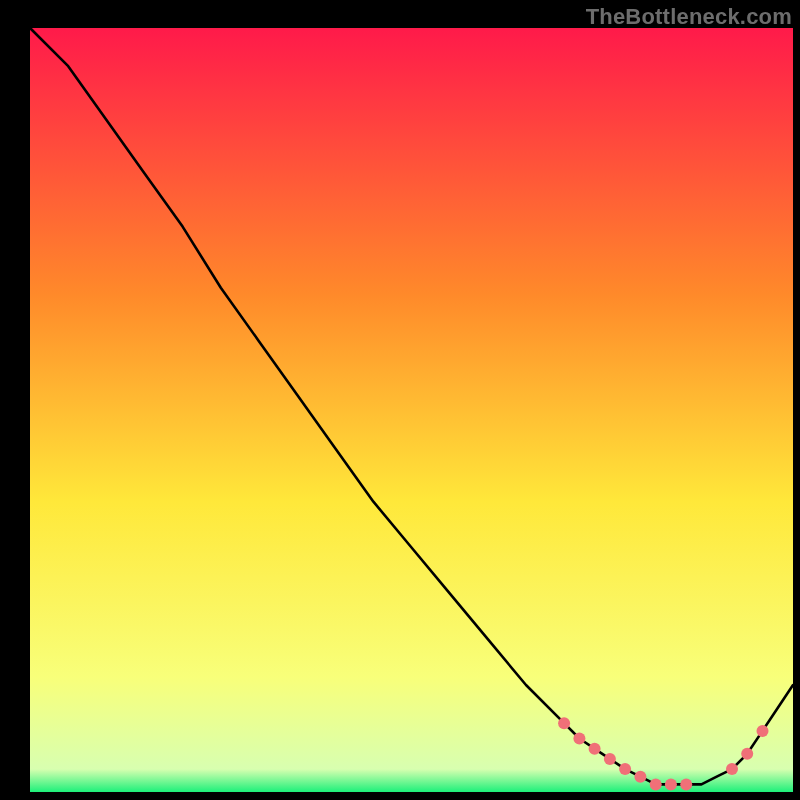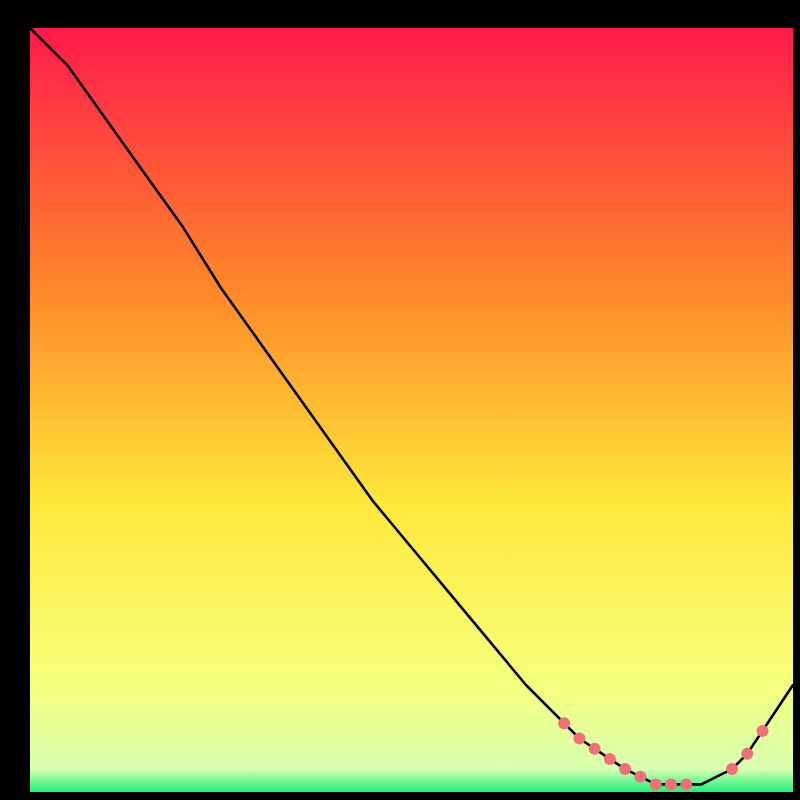--- a/index.html
+++ b/index.html
@@ -56,13 +56,14 @@
       <circle cx="609.9" cy="758.9" r="6" fill="#f07078"></circle>
       <circle cx="625.1" cy="769.1" r="6" fill="#f07078"></circle>
       <circle cx="640.4" cy="776.7" r="6" fill="#f07078"></circle>
       <circle cx="655.7" cy="784.4" r="6" fill="#f07078"></circle>
       <circle cx="670.9" cy="784.4" r="6" fill="#f07078"></circle>
       <circle cx="686.2" cy="784.4" r="6" fill="#f07078"></circle>
       <circle cx="732.0" cy="769.1" r="6" fill="#f07078"></circle>
       <circle cx="747.2" cy="753.8" r="6" fill="#f07078"></circle>
       <circle cx="762.5" cy="730.9" r="6" fill="#f07078"></circle>
     </svg>
+  <div class="watermark">TheBottleneck.com</div>
 </div>
 
 </body></html>

